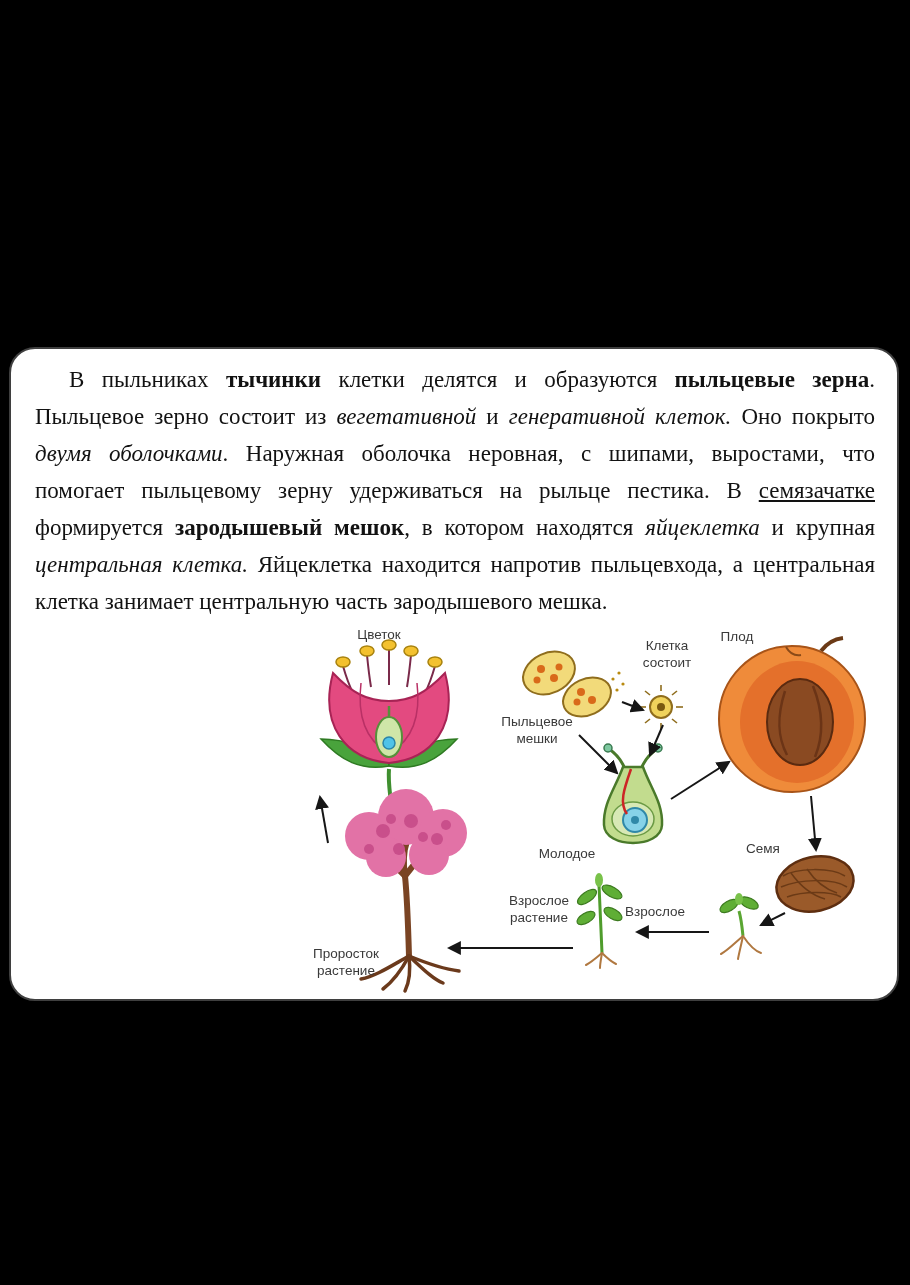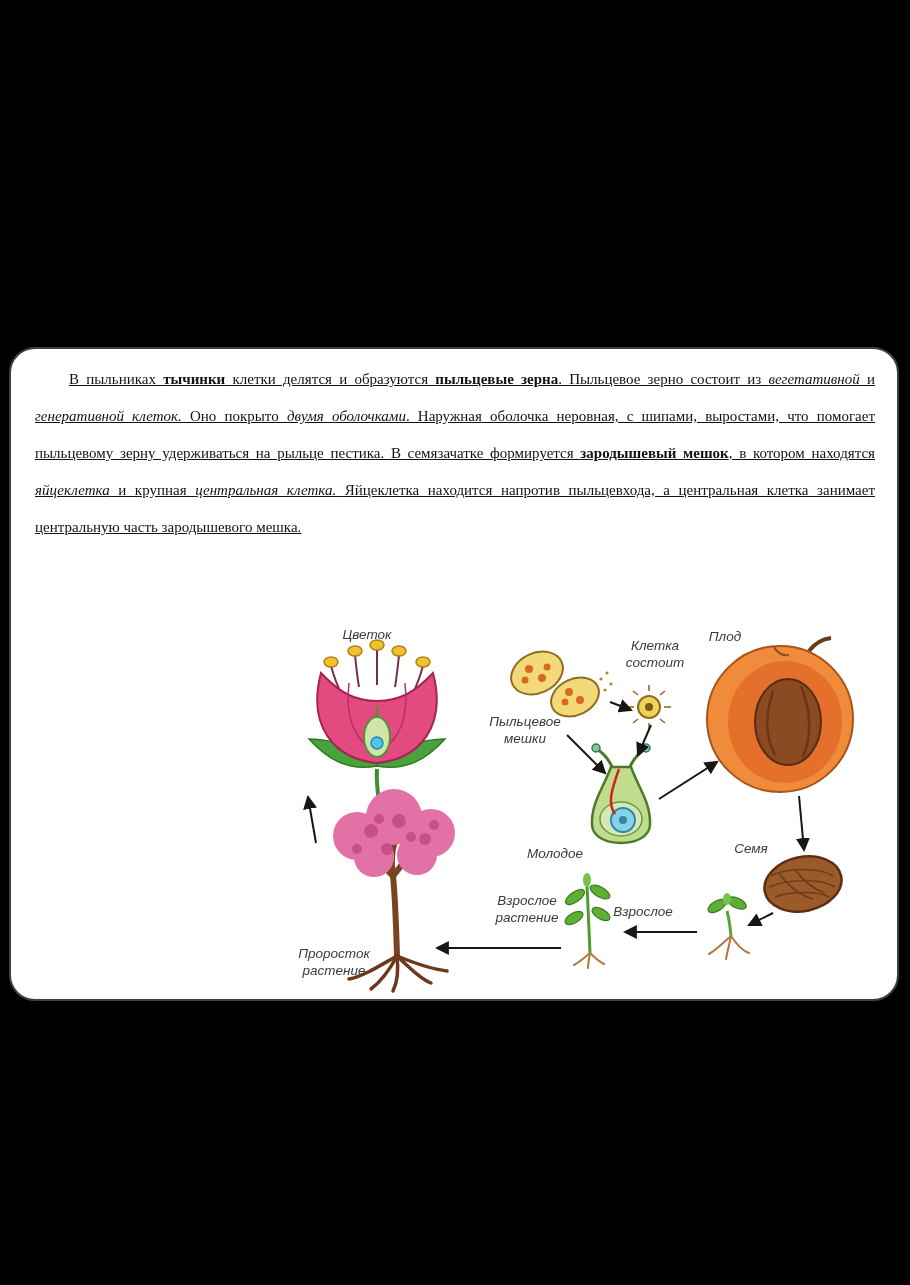--- a/index.html
+++ b/index.html
@@ -1,25 +1,25 @@
 <!DOCTYPE html>
 <html><head>
 <meta charset="utf-8">
 <style>
   html,body{margin:0;padding:0;background:#000;}
   .screen{position:relative;width:910px;height:1285px;background:#000;overflow:hidden;
           font-family:"Liberation Serif", serif;}
   .card{position:absolute;left:9px;top:347px;width:890px;height:654px;box-sizing:border-box;
         background:#ffffff;border:2px solid #3f3f3f;border-radius:26px;}
   .para{position:absolute;left:24px;top:12px;width:840px;
-        font-size:15px;line-height:37px;text-align:justify;text-indent:34px;color:#121212;text-decoration:underline;}
+        font-size:23px;line-height:37px;text-align:justify;text-indent:34px;color:#121212;}
   .para .r-bold{font-weight:bold;}
   .para .r-italic{font-style:italic;}
   .para .r-underline{text-decoration:underline;}
-  .diagram{position:absolute;left:268px;top:272px;width:617px;height:376px;font-style:italic;}
+  .diagram{position:absolute;left:280px;top:272px;width:617px;height:376px;}
   .diagram svg{position:absolute;left:0;top:0;}
   .dlabel{position:absolute;font-family:"Liberation Sans", sans-serif;font-size:13.5px;
           line-height:17px;color:#3a3a3a;text-align:center;}
 </style>
 </head>
 <body>
 
 <div class="screen">
   <div class="card">
 

